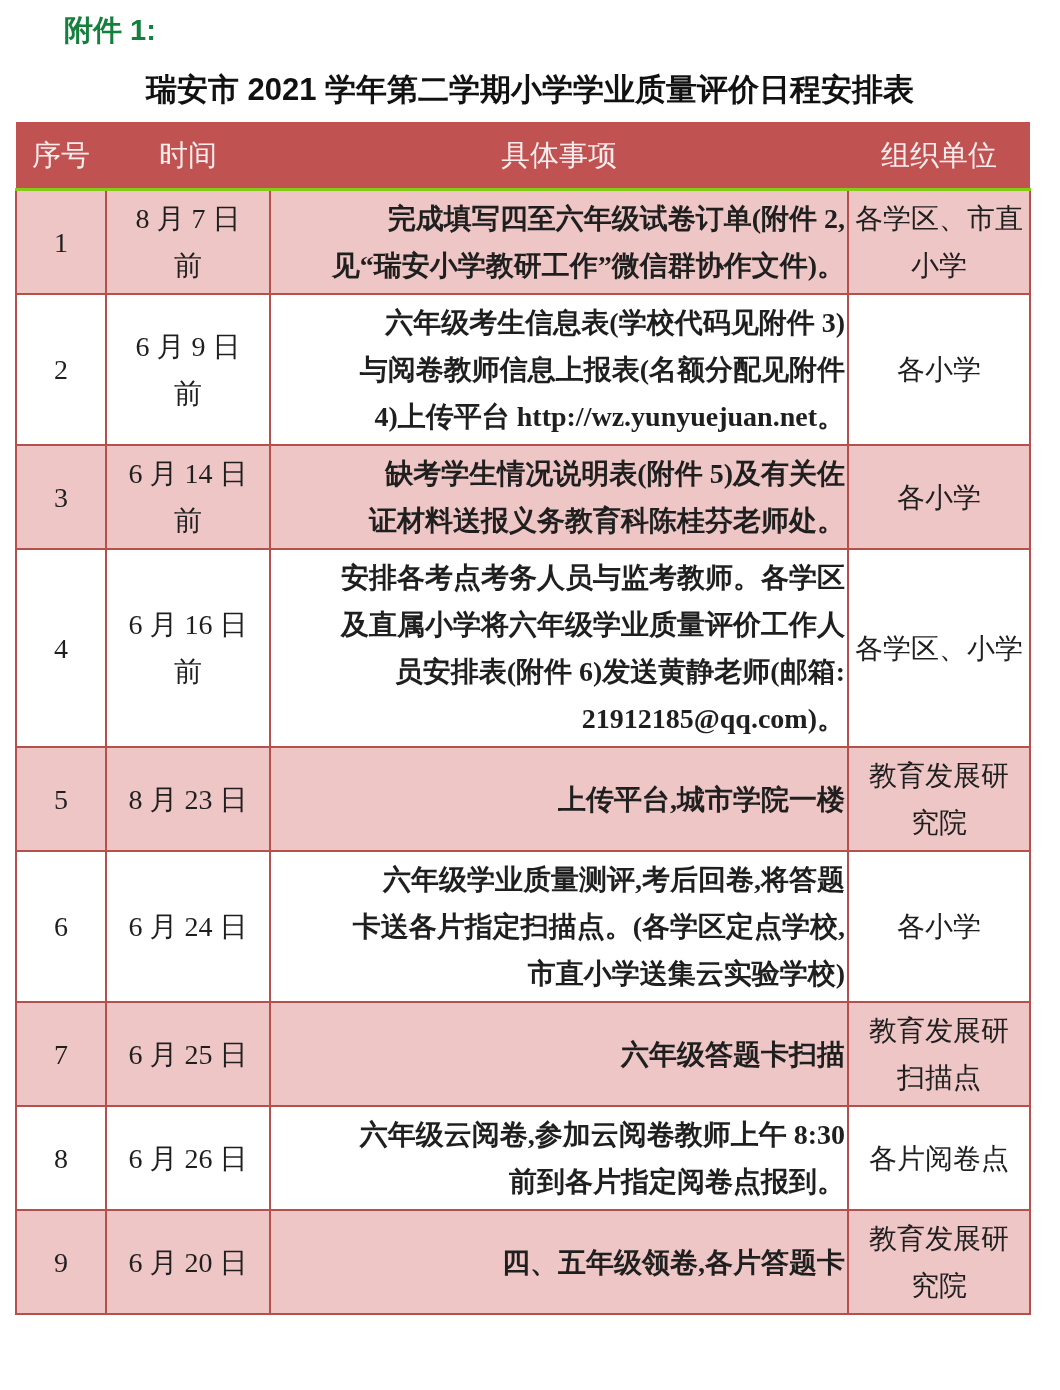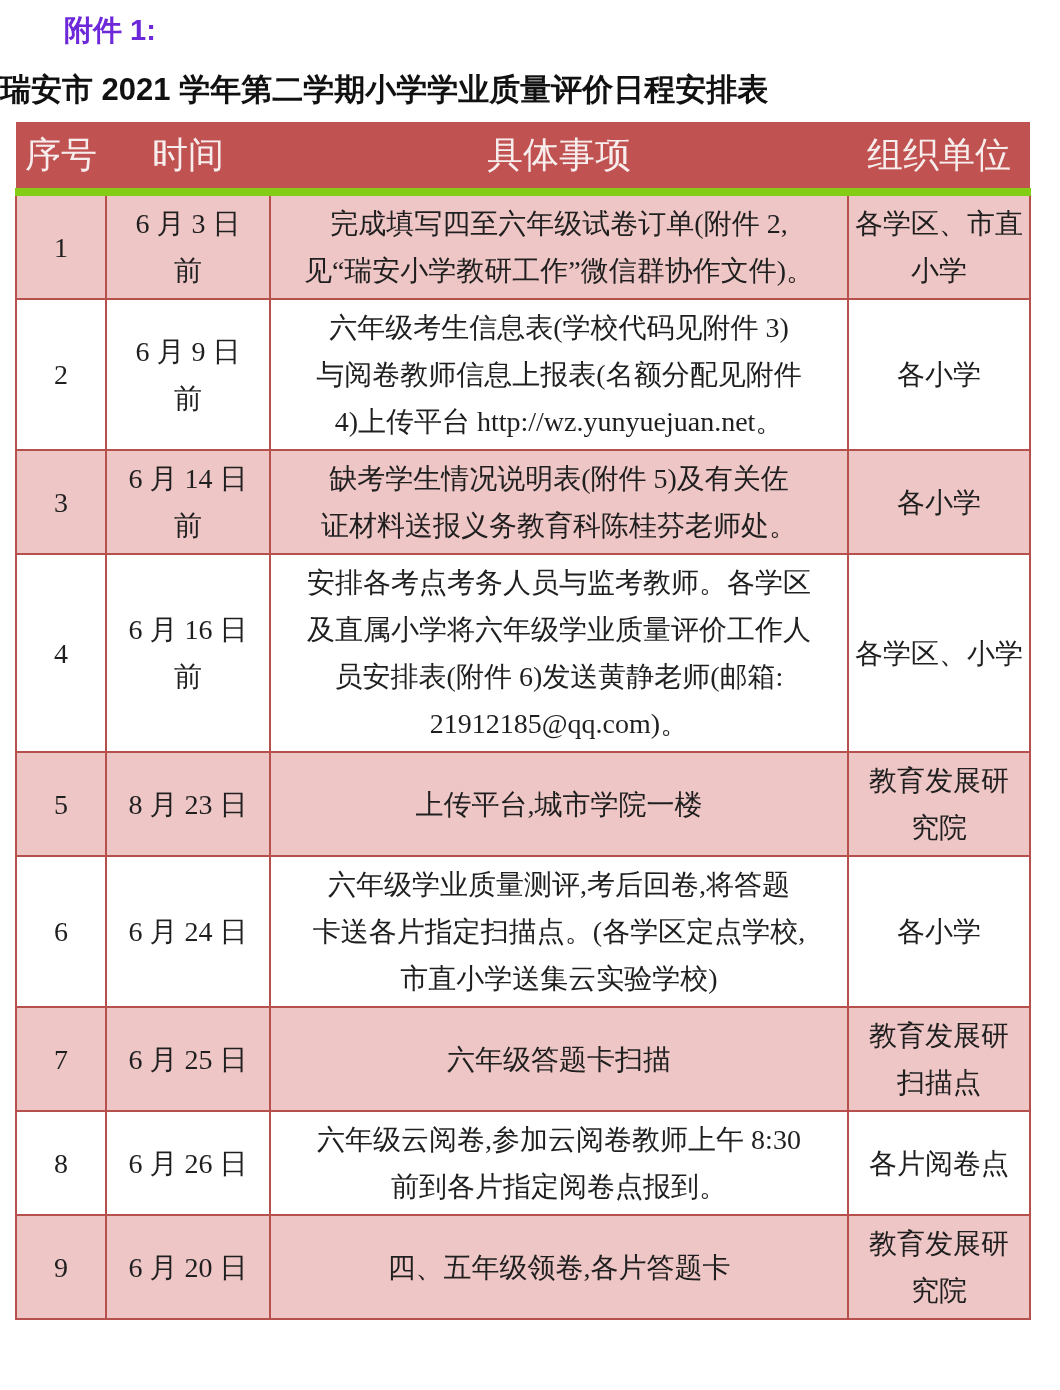--- a/index.html
+++ b/index.html
@@ -4,49 +4,49 @@
 <style>
   html,body{margin:0;padding:0;background:#ffffff;}
   .page{
     width:1060px;height:1390px;background:#ffffff;
     font-family:"Liberation Serif","DejaVu Serif",serif;
     color:#1f1f1f;overflow:hidden;box-sizing:border-box;
   }
   .attach{
     font-family:"Liberation Sans","DejaVu Sans",sans-serif;
     font-weight:bold;font-size:29px;line-height:40px;
-    margin:10px 0 0 64px;color:#6d28d9;
+    margin:10px 0 0 64px;color:#15803d;
   }
   .doc-title{
     font-family:"Liberation Sans","DejaVu Sans",sans-serif;
     font-weight:bold;font-size:31px;line-height:40px;
-    text-align:left;margin:20px 0 12px 0;color:#111;
+    text-align:center;margin:20px 0 12px 0;color:#111;
   }
   table.sched{
     border-collapse:collapse;table-layout:fixed;
     margin-left:15px;width:1014px;
     font-size:28px;line-height:47px;
   }
   table.sched td{
     border:2px solid #b5504c;
     padding:4px 2px;
     vertical-align:middle;
     white-space:pre-line;
   }
   table.sched th{
     border:none;
     background:#c05252;color:#f7eded;
-    font-weight:normal;font-size:36px;
+    font-weight:normal;font-size:29px;
     height:60px;padding:3px 0;
-    border-bottom:8px solid #84cc16;
+    border-bottom:3px solid #84cc16;
   }
   tbody tr:nth-child(odd) td{background:#efc6c6;}
   tbody tr:nth-child(even) td{background:#ffffff;}
   td.c-no, td.c-time, td.c-org{text-align:center;}
-  td.c-item{text-align:center;padding-left:14px;padding-right:8px;}
+  td.c-item{text-align:right;padding-left:14px;padding-right:8px;font-weight:bold;}
 </style>
 </head>
 <body>
 
 <div class="page">
   <div class="attach">附件 1:</div>
   <div class="doc-title">瑞安市 2021 学年第二学期小学学业质量评价日程安排表</div>
 
   <table class="sched">
     <colgroup>
@@ -59,21 +59,21 @@
       <tr>
         <th>序号</th>
         <th>时间</th>
         <th>具体事项</th>
         <th>组织单位</th>
       </tr>
     </thead>
     <tbody>
         <tr>
     <td class="c-no">1</td>
-    <td class="c-time">6 月 3 日
+    <td class="c-time">8 月 7 日
 前</td>
     <td class="c-item">完成填写四至六年级试卷订单(附件 2,
 见“瑞安小学教研工作”微信群协作文件)。</td>
     <td class="c-org">各学区、市直
 小学</td>
   </tr>
         <tr>
     <td class="c-no">2</td>
     <td class="c-time">6 月 9 日
 前</td>

